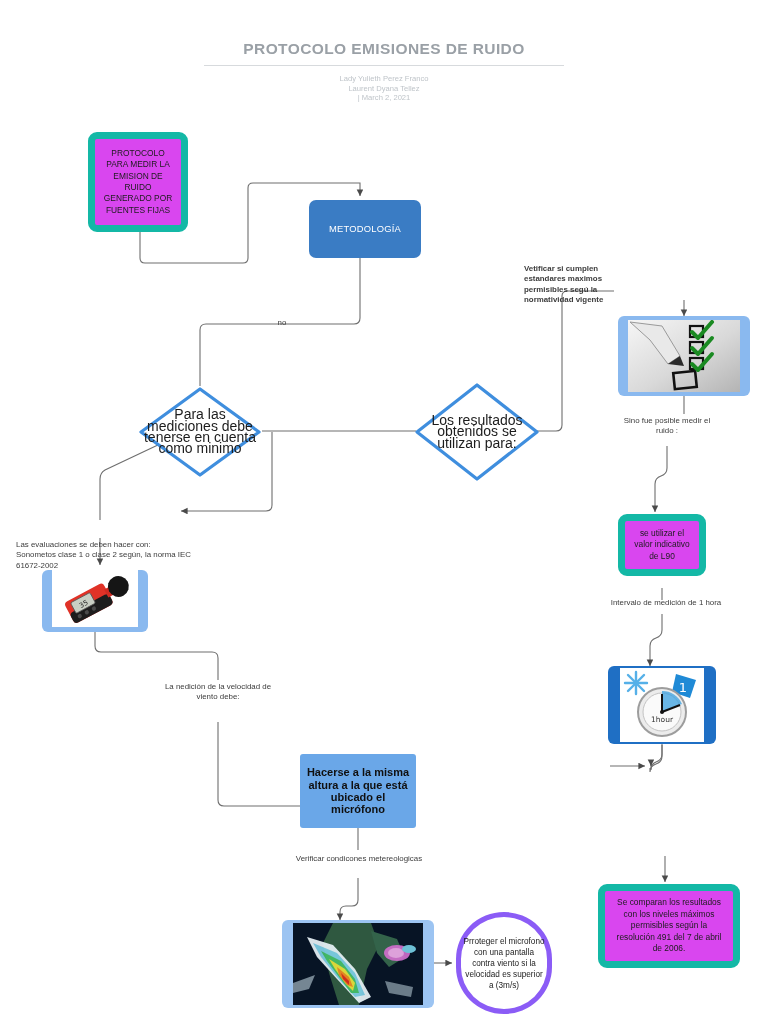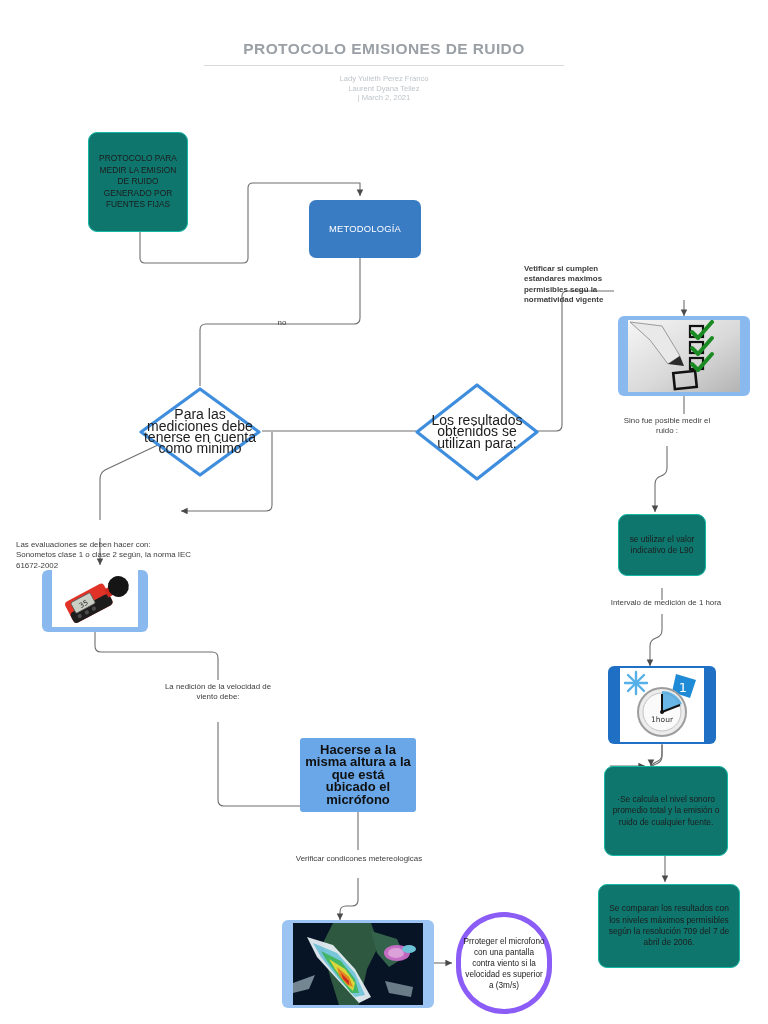--- a/index.html
+++ b/index.html
@@ -11,26 +11,26 @@
   
   .title{position:absolute;left:0;top:40px;width:768px;text-align:center;
          font-size:15.5px;font-weight:bold;letter-spacing:.4px;color:#9aa0a6;}
   .title-rule{position:absolute;left:204px;top:65px;width:360px;height:1px;background:#d7dadd;}
   .authors{position:absolute;left:0;top:74px;width:768px;text-align:center;
            font-size:7.6px;line-height:9.6px;color:#bfc4c9;}
 
   
   .node{position:absolute;box-sizing:border-box;display:flex;align-items:center;
         justify-content:center;text-align:center;}
-  .rounded{border:1px solid #14b8a6;border-radius:9px;background:#0f766e;
+  .rounded{border:7px solid #14b8a6;border-radius:9px;background:#d946ef;
            font-size:8.4px;line-height:11.4px;color:#1c1c1c;padding:4px 6px;}
   .bluebox{background:#3a7cc4;border:none;border-radius:7px;color:#ffffff;
            font-size:9.4px;line-height:12px;letter-spacing:.2px;}
   .bluebox-light{background:#6aa7e8;border:none;border-radius:3px;color:#101010;
-           font-size:13px;line-height:12.4px;font-weight:600;padding:3px 5px;}
+           font-size:11px;line-height:12.4px;font-weight:600;padding:3px 5px;margin-top:16px;}
   .oval{border:5px solid #8b5cf6;border-radius:50%/46%;background:#fff;
         font-size:8.2px;line-height:11px;color:#1c1c1c;padding:4px 2px;}
 
   
   .diamond{position:absolute;}
   .diamond .shape{position:absolute;inset:0;}
   .diamond .dtext{position:absolute;inset:0;display:flex;align-items:center;
         justify-content:center;text-align:center;font-size:14px;line-height:11.4px;color:#1c1c1c;}
 
   
@@ -192,23 +192,22 @@
         <circle cx="42" cy="44" r="19" fill="#fafafa" stroke="#c3c3c3" stroke-width="1"></circle>
         <path d="M42,44 L62,36 A21,21 0 0 0 42,23 Z" fill="#3aa0e0" opacity="0.75"></path>
         <line x1="42" y1="44" x2="42" y2="26" stroke="#111" stroke-width="2"></line>
         <line x1="42" y1="44" x2="60" y2="37" stroke="#111" stroke-width="2"></line>
         <circle cx="42" cy="44" r="2" fill="#111"></circle>
         <text x="42" y="54" font-size="7.5" fill="#333" font-family="DejaVu Sans" text-anchor="middle">1hour</text>
       </svg>
     </div>
   </div>
 
-  <div class="node rounded" style="left:604px;top:766px;width:124px;height:90px;">·Se  calcula el nivel sonoro promedio total  y la emisión o ruido de cualquier fuente.</div>
-
-  <div class="node rounded" style="left:598px;top:884px;width:142px;height:84px;">Se comparan los resultados con los niveles máximos permisibles según la resolución 709 del 7 de abril de 2006.</div>
+
+  <div class="node rounded" style="left:598px;top:884px;width:142px;height:84px;">Se comparan los resultados con los niveles máximos permisibles según la resolución 491 del 7 de abril de 2006.</div>
 
   <div class="lbl l" style="left:16px;top:492px;width:176px;margin-top:48px;">Las evaluaciones se deben hacer con: Sonometos clase 1 o clase 2 según, la norma IEC 61672-2002</div>
 
   <div class="pic" style="left:42px;top:570px;width:106px;height:62px;">
     <div class="frame" style="background:#8ab9ef;"></div>
     <div class="inner son-bg" style="left:10px;top:0px;right:10px;bottom:5px;">
       <svg viewBox="0 0 86 57" width="100%" height="100%">
         <rect x="0" y="0" width="86" height="57" fill="#ffffff"></rect>
         <g transform="rotate(-28 43 30)">
           <rect x="14" y="18" width="44" height="24" rx="4" fill="#e03227"></rect>

